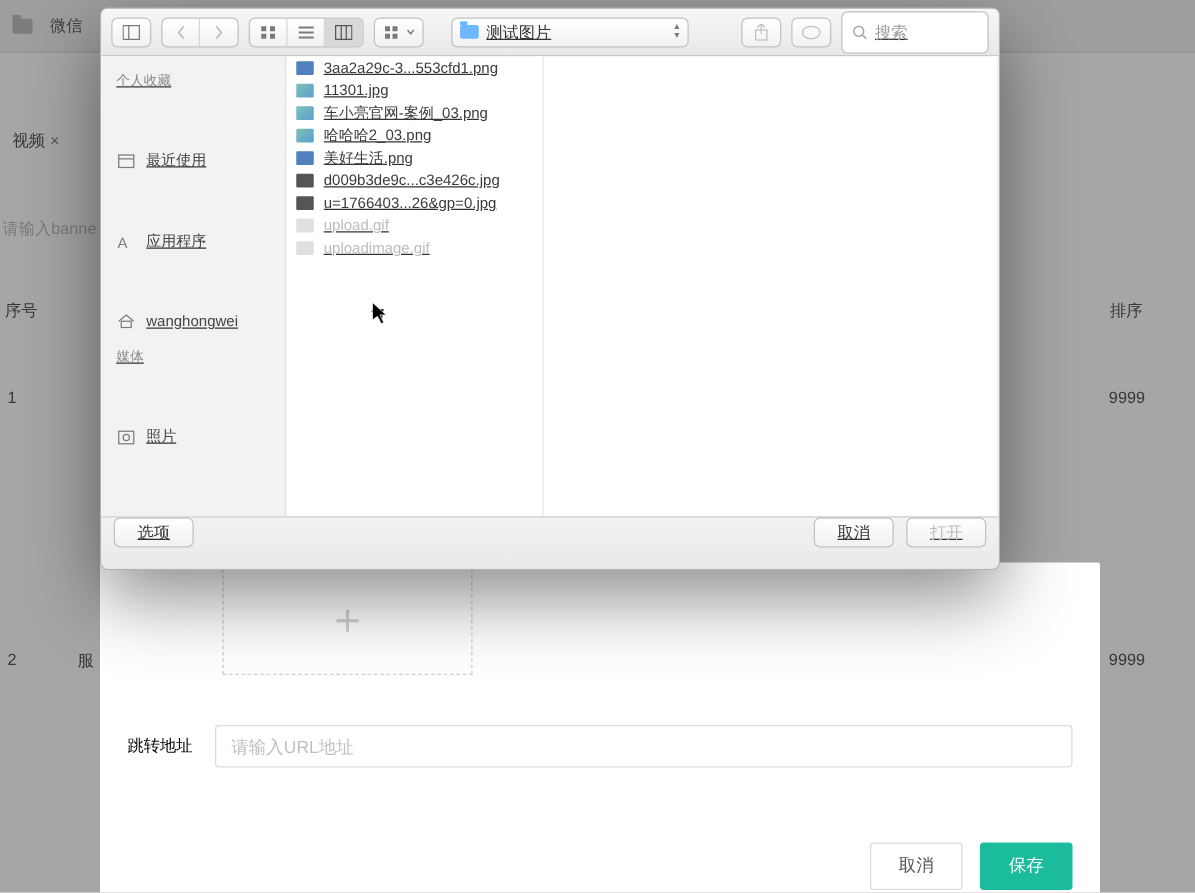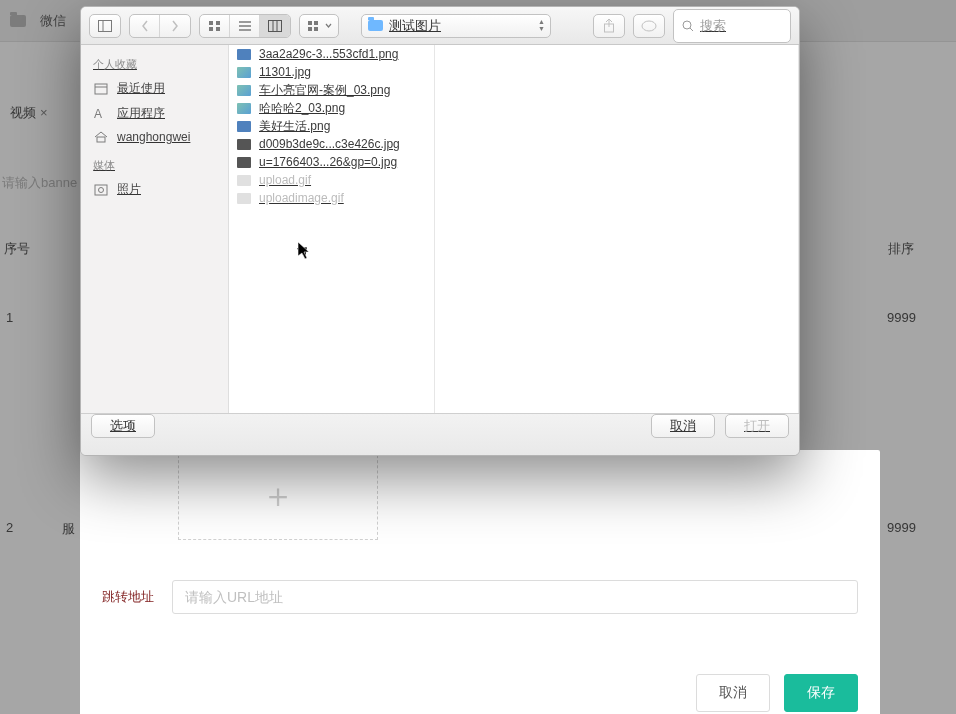--- a/index.html
+++ b/index.html
@@ -75,21 +75,21 @@
     width:200px;height:90px;
     border:1px dashed #d0d0d0;
     display:flex;align-items:center;justify-content:center;
   }
   .upload-plus{font-size:34px;color:#cfcfcf;font-weight:200;line-height:1}
   .jump-row{
     position:absolute;left:0;top:130px;right:0;
     display:flex;align-items:center;gap:18px;
     padding:0 22px;
   }
-  .jump-row label{color:#7f1d1d;white-space:nowrap}
+  .jump-row label{color:#000000;white-space:nowrap}
   .jump-row input{
     flex:1;height:34px;
     border:1px solid #dcdcdc;border-radius:3px;
     padding:0 12px;font-size:14px;color:#b91c1c;
   }
   .jump-row input::placeholder{color:#c0c0c0}
   .btn-row{
     position:absolute;right:22px;bottom:18px;
     display:flex;gap:14px;
   }
@@ -164,21 +164,21 @@
     flex:1;display:flex;background:#fff;min-height:0;
   }
   .mac-side{
     width:148px;background:#f3f2f2;border-right:1px solid #dedede;
     padding:8px 0;
     font-size:12px;
   }
   .side-head{color:#8a8a8a;padding:4px 12px;font-size:11px}
   .side-item{
     display:flex;align-items:center;gap:8px;
-    padding:4px 12px;color:#444;
+    padding:4px 12px;color:#444;margin-top:40px;
   }
   .side-item .ic{width:16px;height:14px;display:flex;align-items:center;justify-content:center;color:#7c7c7c}
 
   .mac-cols{
     flex:1;display:flex;min-width:0;
   }
   .mac-col{
     width:206px;border-right:1px solid #e6e6e6;
     overflow:hidden;
   }

